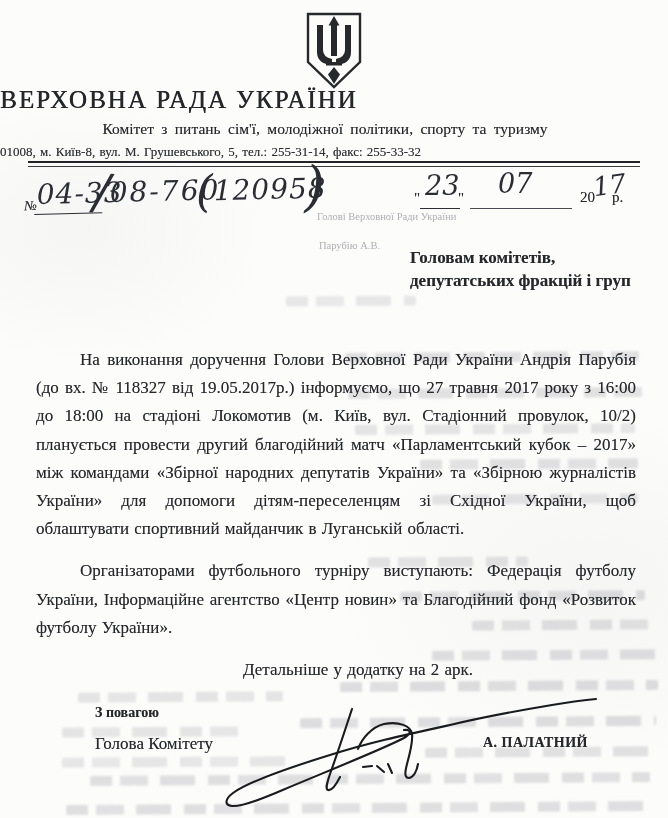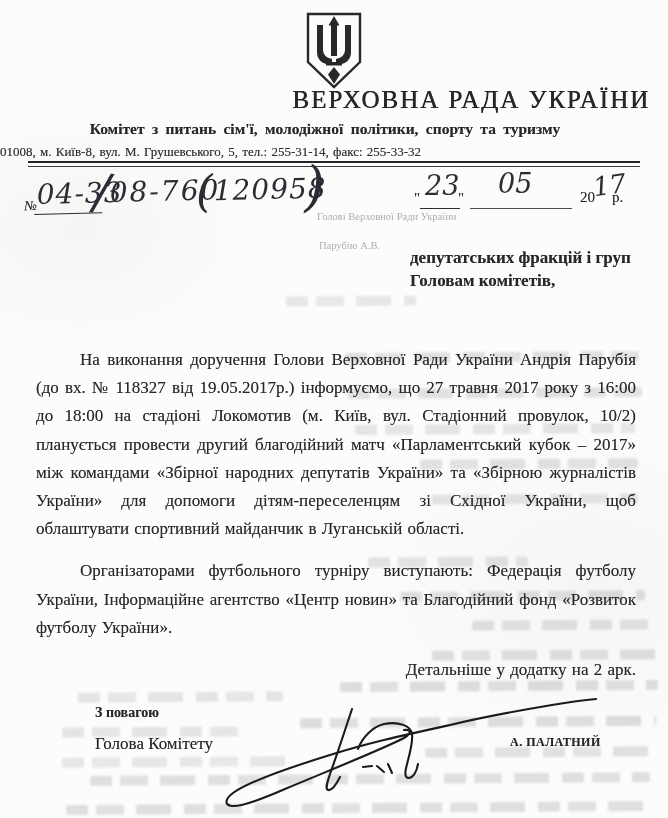--- a/index.html
+++ b/index.html
@@ -10,23 +10,23 @@
       radial-gradient(ellipse 320px 220px at 12% 28%, rgba(120,120,125,0.05), transparent 60%),
       radial-gradient(ellipse 420px 300px at 88% 72%, rgba(120,120,125,0.05), transparent 60%);
     font-family:"Liberation Serif", serif;
     color:#26272b;
     overflow:hidden;
     text-shadow:0 0 0.3px rgba(40,40,40,0.45);
   }
   .abs{position:absolute;}
   
   .emblem{left:303px;top:12px;width:62px;height:78px;}
-  .vr-title{top:86px;left:0;width:650px;text-align:right;font-size:25px;letter-spacing:2px;
+  .vr-title{top:86px;left:0;width:650px;text-align:left;font-size:25px;letter-spacing:2px;
             text-shadow:0.5px 0 0 currentColor;white-space:nowrap;}
-  .committee{top:120px;left:0;width:650px;text-align:center;font-size:15.5px;font-weight:bold;
+  .committee{top:120px;left:0;width:650px;text-align:center;font-size:15.5px;font-weight:normal;
              word-spacing:3.5px;white-space:nowrap;}
   .addr{top:144px;left:0;width:648px;text-align:left;font-size:13px;word-spacing:1px;
         color:#2c2d31;white-space:nowrap;}
   .rule-thick{left:28px;width:612px;top:161px;border-top:2.8px solid #242428;}
   .rule-thin{left:28px;width:612px;top:166px;border-top:1.2px solid #3a3a3e;}
   
   .hand{font-family:"DejaVu Serif", serif;font-style:italic;color:#2b2c34;font-weight:normal;
         text-shadow:none;}
   .refline{left:24px;top:170px;width:330px;height:62px;transform:rotate(-1.5deg);}
   .no-sign{left:0;top:24px;font-size:13.5px;font-style:italic;}
@@ -46,25 +46,25 @@
   .dt-month{left:92px;top:-2px;font-size:27px;}
   .dt-century{left:174px;top:19px;font-size:15px;}
   .dt-year{left:187px;top:0px;font-size:26px;transform:rotate(-8deg);}
   .dt-era{left:206px;top:19px;font-size:15px;}
   
   .addressee{left:410px;top:246px;font-size:17px;font-weight:bold;line-height:23px;}
   
   .letter-body{left:36px;top:331px;width:600px;z-index:2;margin-top:15px;}
   .letter-body p{font-size:17px;line-height:28.2px;text-align:justify;text-indent:44px;
                  margin:0 0 14px 0;word-spacing:1px;}
-  .letter-body p.last{text-align:right;}
+  .letter-body p.last{text-align:center;}
   
   .sig-closing{left:95px;top:705px;font-size:14px;font-weight:bold;z-index:3;}
   .sig-position{left:95px;top:734px;font-size:17px;font-weight:normal;z-index:3;}
-  .sig-name{left:483px;top:735px;font-size:12px;font-weight:bold;letter-spacing:0.5px;z-index:3;margin-left:27px;}
+  .sig-name{left:483px;top:735px;font-size:14px;font-weight:bold;letter-spacing:0.5px;z-index:3;}
   .sig-svg{left:0;top:0;width:668px;height:818px;z-index:4;pointer-events:none;}
   
   .gl{position:absolute;height:10px;border-radius:2px;filter:blur(1.3px);
       transform:rotate(-0.4deg);z-index:0;
       background:repeating-linear-gradient(90deg,
         rgba(128,128,138,.55) 0 22px, transparent 22px 30px,
         rgba(128,128,138,.5) 30px 58px, transparent 58px 70px,
         rgba(128,128,138,.55) 70px 105px, transparent 105px 118px);}
   .gtext{position:absolute;color:#aeaeb4;font-size:10.5px;filter:blur(0.55px);z-index:0;
          text-shadow:none;white-space:nowrap;}
@@ -122,29 +122,29 @@
     <span class="abs hand rf3">120958</span>
     <span class="abs hand rf-pc">)</span>
   </div>
 
   <div class="abs dateline">
     <span class="abs dt-q1">"</span>
     <span class="abs hand dt-day">23</span>
     <span class="abs dt-u1"></span>
     <span class="abs dt-q2">"</span>
     <span class="abs dt-u2"></span>
-    <span class="abs hand dt-month">05</span>
+    <span class="abs hand dt-month">07</span>
     <span class="abs dt-century">20</span>
     <span class="abs hand dt-year">17</span>
     <span class="abs dt-era">р.</span>
   </div>
 
   <div class="abs addressee">
+    <div>Головам комітетів,</div>
     <div>депутатських фракцій і груп</div>
-    <div>Головам комітетів,</div>
   </div>
 
   <div class="abs letter-body">
     <p>На виконання доручення Голови Верховної Ради України Андрія Парубія (до вх. № 118327 від 19.05.2017р.) інформуємо, що 27 травня 2017 року з 16:00 до 18:00 на стадіоні Локомотив (м. Київ, вул. Стадіонний провулок, 10/2) планується провести другий благодійний матч «Парламентський кубок – 2017» між командами «Збірної народних депутатів України» та «Збірною журналістів України» для допомоги дітям-переселенцям зі Східної України, щоб облаштувати спортивний майданчик в Луганській області.</p>
     <p>Організаторами футбольного турніру виступають: Федерація футболу України, Інформаційне агентство «Центр новин» та Благодійний фонд «Розвиток футболу України».</p>
     <p class="last">Детальніше у додатку на 2 арк.</p>
   </div>
 
   <div class="abs sig-closing">З повагою</div>
   <div class="abs sig-position">Голова Комітету</div>

